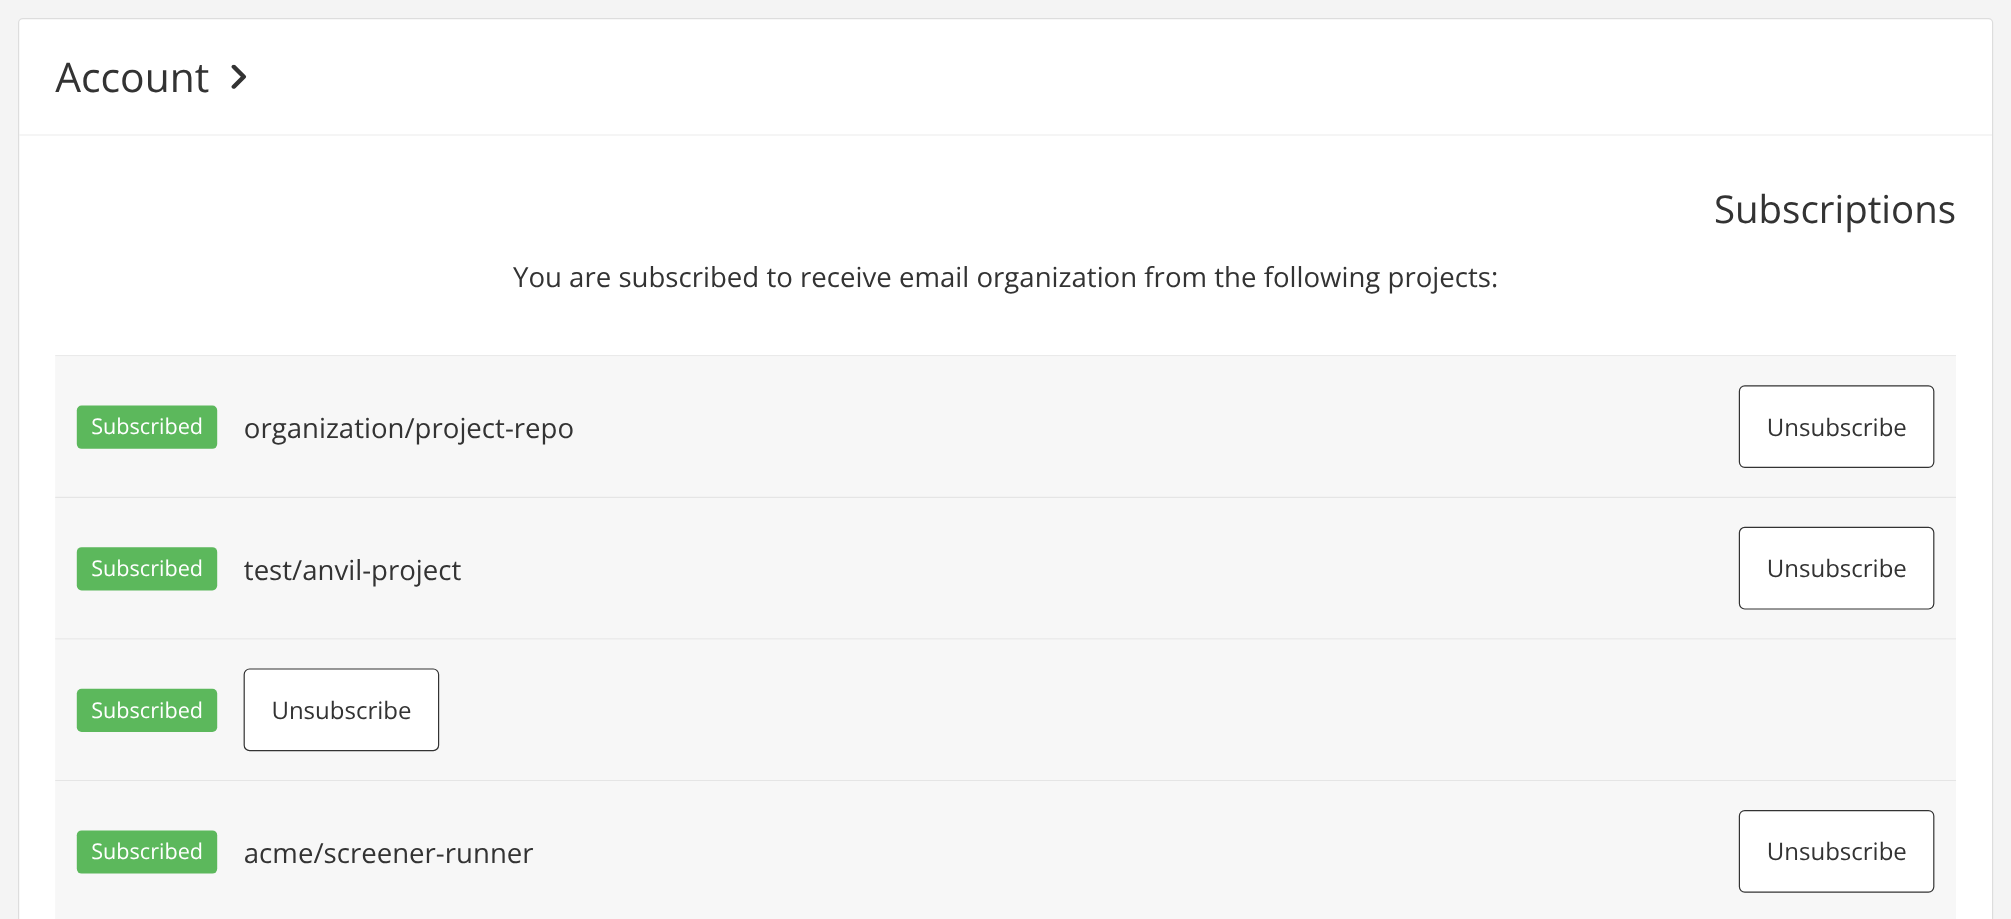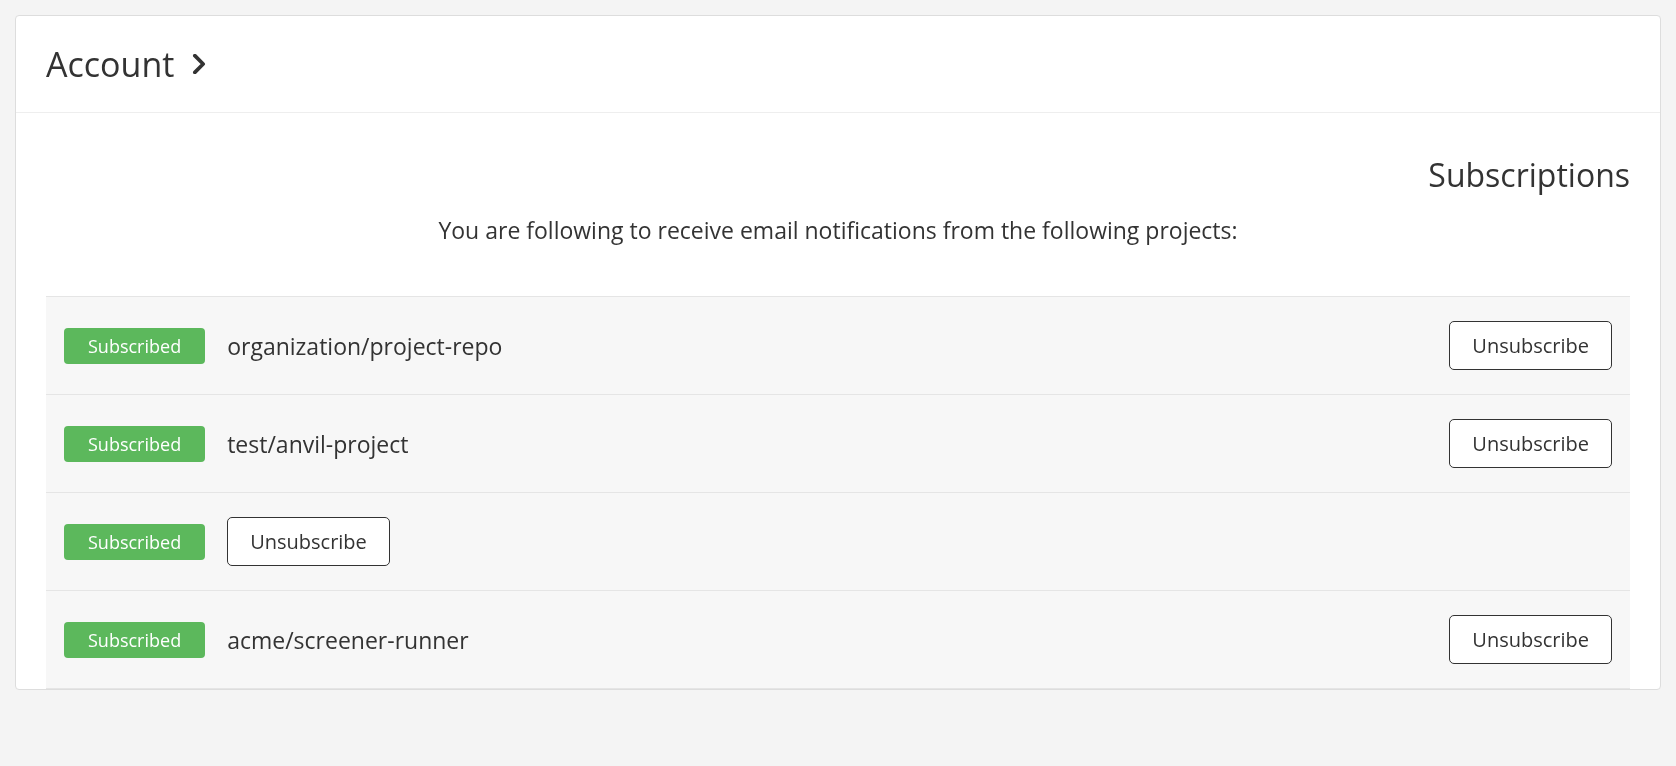--- a/index.html
+++ b/index.html
@@ -66,35 +66,35 @@
       background: #f7f7f7;
       gap: 22px;
     }
     .list-row:nth-child(odd) {
       background: #f7f7f7;
     }
     .badge {
       background: #5cb85c;
       color: #fff;
       font-size: 18px;
-      padding: 6px 24px;
+      padding: 6px 12px;
       border-radius: 4px;
       white-space: nowrap;
     }
     .project-name {
       font-size: 23px;
       color: #333;
       flex: 1;
     }
     .btn {
       background: #fff;
       border: 1px solid #333;
       color: #333;
       font-size: 20px;
-      padding: 10px 22px;
+      padding: 20px 22px;
       border-radius: 5px;
       cursor: pointer;
       font-family: inherit;
     }
   </style>
 </head>
 <body>
 
 <div class="panel">
   <div class="panel-heading">
@@ -102,21 +102,21 @@
       <a href="#">Account</a>
       <span class="breadcrumb-sep">
         <svg viewBox="0 0 8 12" fill="none" stroke="#333" stroke-width="2.2" stroke-linecap="round" stroke-linejoin="round">
             <polyline points="1.5,1 6.5,6 1.5,11"></polyline>
           </svg>
       </span>
     </div>
   </div>
   <div class="panel-body">
     <h2 class="section-title">Subscriptions</h2>
-    <p class="section-desc">You are following to receive email notifications from the following projects:</p>
+    <p class="section-desc">You are subscribed to receive email organization from the following projects:</p>
     <div class="list" id="sub-list">
         <div class="list-row">
           <span class="badge">Subscribed</span>
           <span class="project-name">organization/project-repo</span>
           <button class="btn">Unsubscribe</button>
         </div>
         <div class="list-row">
           <span class="badge">Subscribed</span>
           <span class="project-name">test/anvil-project</span>
           <button class="btn">Unsubscribe</button>

